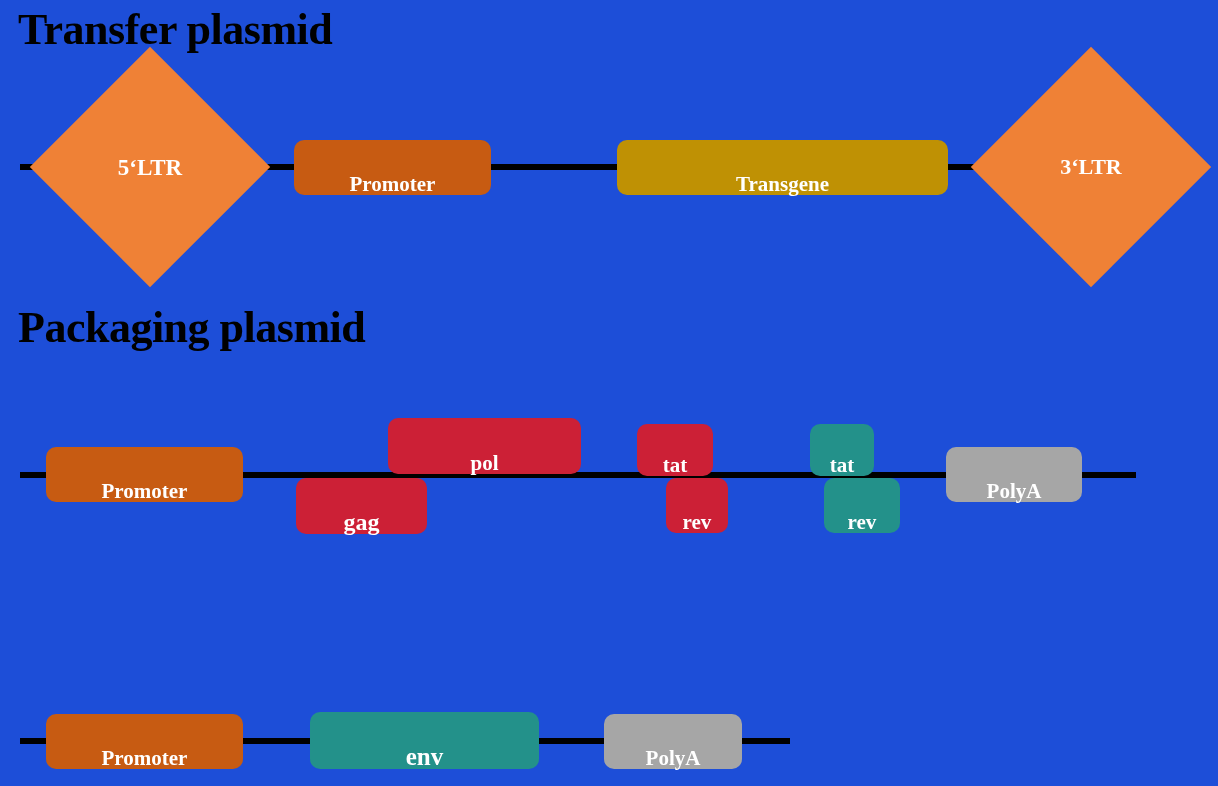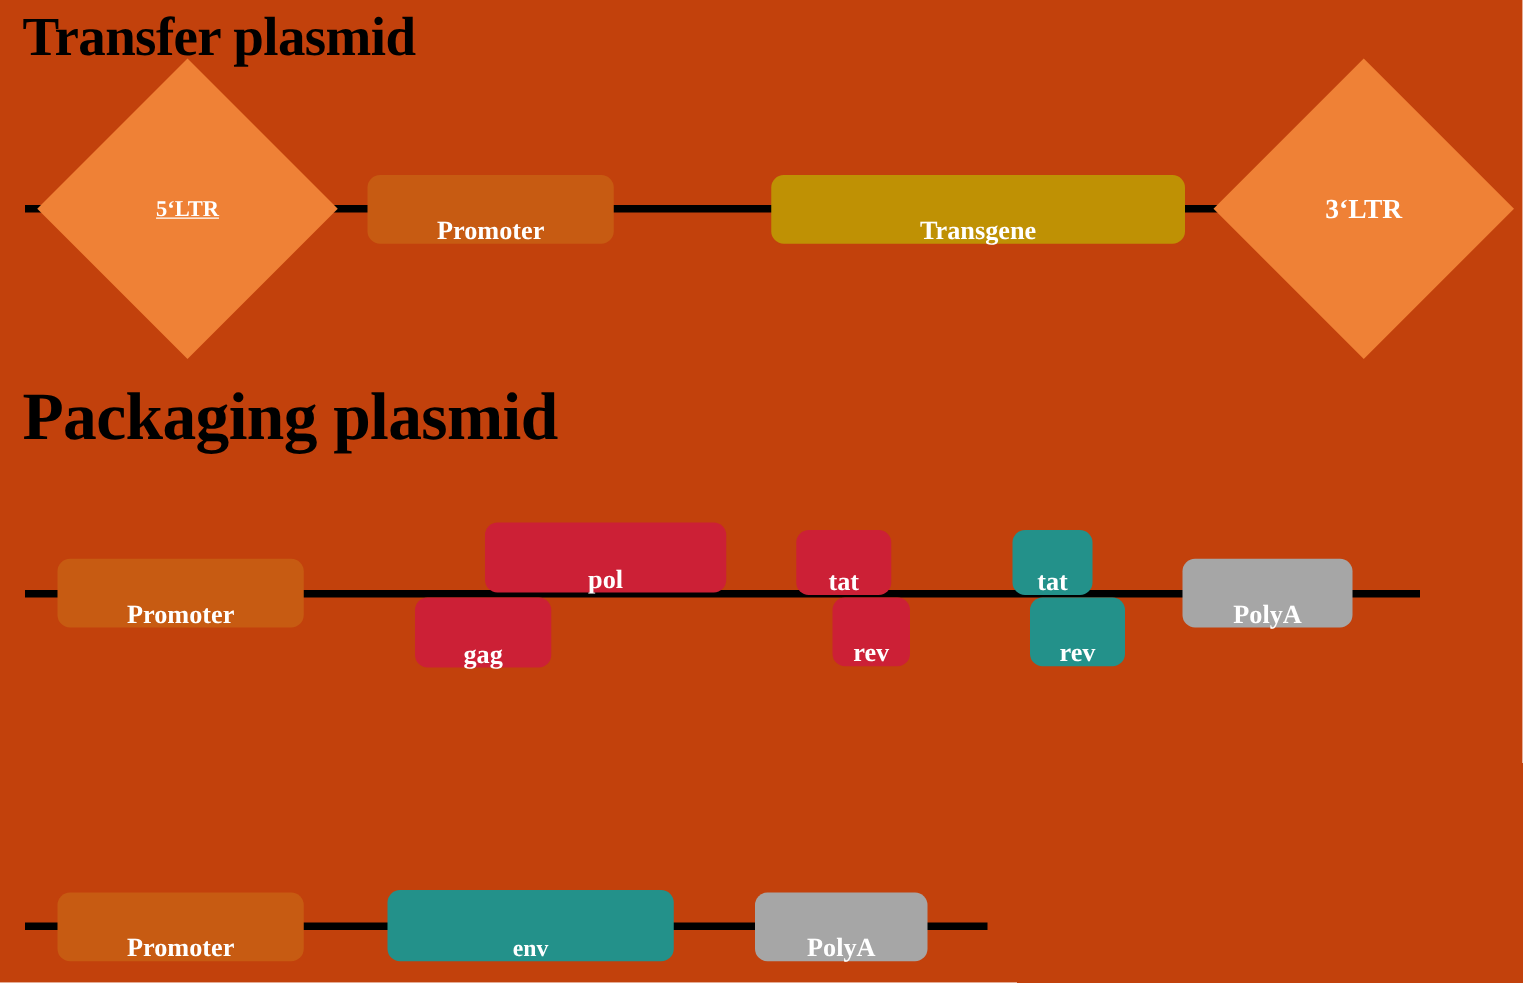--- a/index.html
+++ b/index.html
@@ -8,21 +8,21 @@
     padding: 0;
     background: #ffffff;
   }
   body {
     font-family: "Liberation Serif", "DejaVu Serif", serif;
   }
   #canvas {
     position: relative;
     width: 1218px;
     height: 786px;
-    background: #c2410c;
+    background: #1d4ed8;
     overflow: hidden;
   }
 
   
   .heading {
     position: absolute;
     font-family: "Liberation Serif", "DejaVu Serif", serif;
     font-weight: bold;
     color: #000000;
     white-space: nowrap;
@@ -83,45 +83,45 @@
 <body>
 
 <div id="canvas">
 
   <div class="heading" style="left:18px; top:8px; font-size:44px;">Transfer plasmid</div>
 
   <div class="backbone" style="left:20px; top:164px; width:1185px;"></div>
 
   <div class="diamond-wrap" style="left:65px; top:82px; width:170px; height:170px;">
     <div class="diamond-shape" style="background:#EF8136;"></div>
-    <div class="diamond-label" style="font-size:18px;text-decoration:underline;">5‘LTR</div>
+    <div class="diamond-label" style="font-size:23px;">5‘LTR</div>
   </div>
 
   <div class="feature" style="left:294px; top:140px; width:197px; height:55px; background:#C75B12; font-size:21px;">
     <span>Promoter</span>
   </div>
 
   <div class="feature" style="left:617px; top:140px; width:331px; height:55px; background:#BF9104; font-size:21px;">
     <span>Transgene</span>
   </div>
 
   <div class="diamond-wrap" style="left:1006px; top:82px; width:170px; height:170px;">
     <div class="diamond-shape" style="background:#EF8136;"></div>
     <div class="diamond-label" style="font-size:22px;">3‘LTR</div>
   </div>
 
-  <div class="heading" style="left:18px; top:306px; font-size:54px;">Packaging plasmid</div>
+  <div class="heading" style="left:18px; top:306px; font-size:44px;">Packaging plasmid</div>
 
   <div class="backbone" style="left:20px; top:472px; width:1116px;"></div>
 
   <div class="feature" style="left:46px; top:447px; width:197px; height:55px; background:#C75B12; font-size:21px;">
     <span>Promoter</span>
   </div>
 
-  <div class="feature" style="left:296px; top:478px; width:109px; height:56px; background:#CC2036; font-size:21px;margin-left:36px;">
+  <div class="feature" style="left:296px; top:478px; width:131px; height:56px; background:#CC2036; font-size:24px;">
     <span>gag</span>
   </div>
 
   <div class="feature" style="left:388px; top:418px; width:193px; height:56px; background:#CC2036; font-size:21px;">
     <span>pol</span>
   </div>
 
   <div class="feature" style="left:637px; top:424px; width:76px; height:52px; background:#CC2036; font-size:21px;">
     <span>tat</span>
   </div>
@@ -142,21 +142,21 @@
     <span>PolyA</span>
   </div>
 
 
   <div class="backbone" style="left:20px; top:738px; width:770px;"></div>
 
   <div class="feature" style="left:46px; top:714px; width:197px; height:55px; background:#C75B12; font-size:21px;">
     <span>Promoter</span>
   </div>
 
-  <div class="feature" style="left:310px; top:712px; width:229px; height:57px; background:#23918A; font-size:19px;">
+  <div class="feature" style="left:310px; top:712px; width:229px; height:57px; background:#23918A; font-size:25px;">
     <span>env</span>
   </div>
 
   <div class="feature" style="left:604px; top:714px; width:138px; height:55px; background:#A6A6A6; font-size:21px;">
     <span>PolyA</span>
   </div>
 
 </div>
 
 </body></html>

